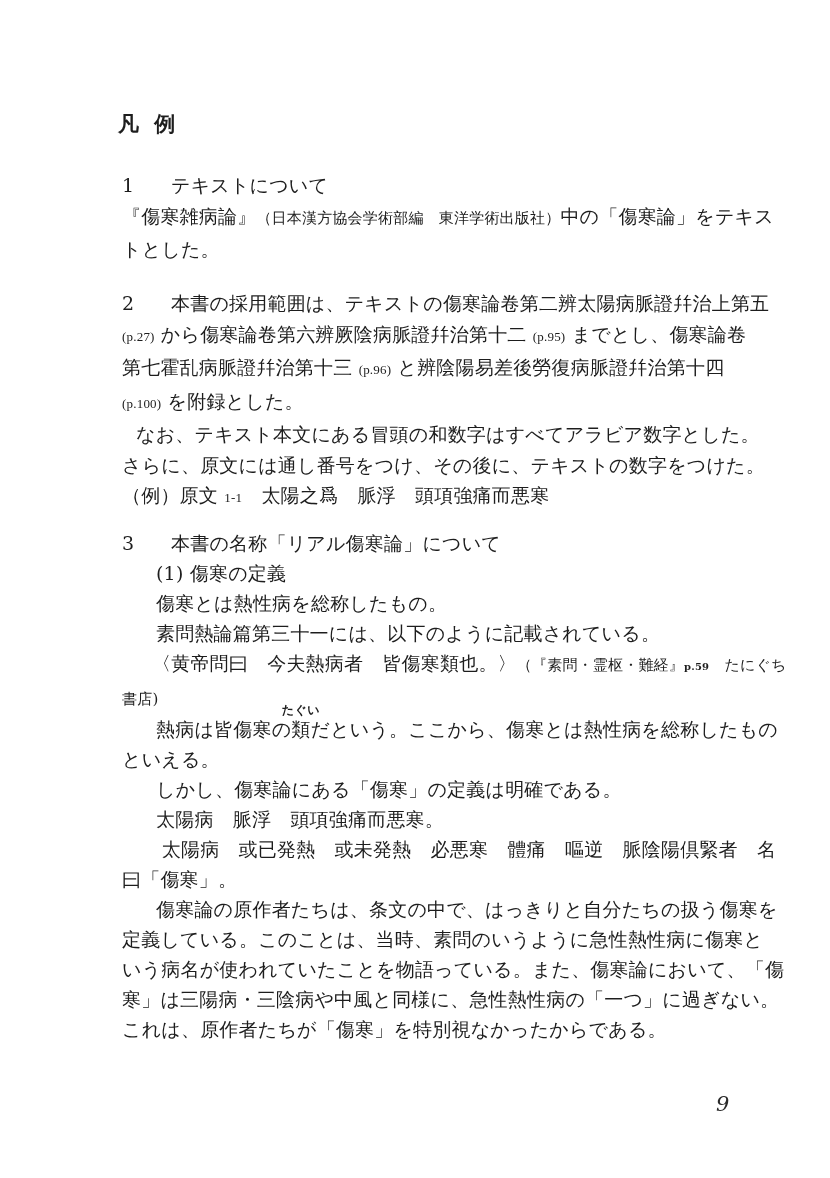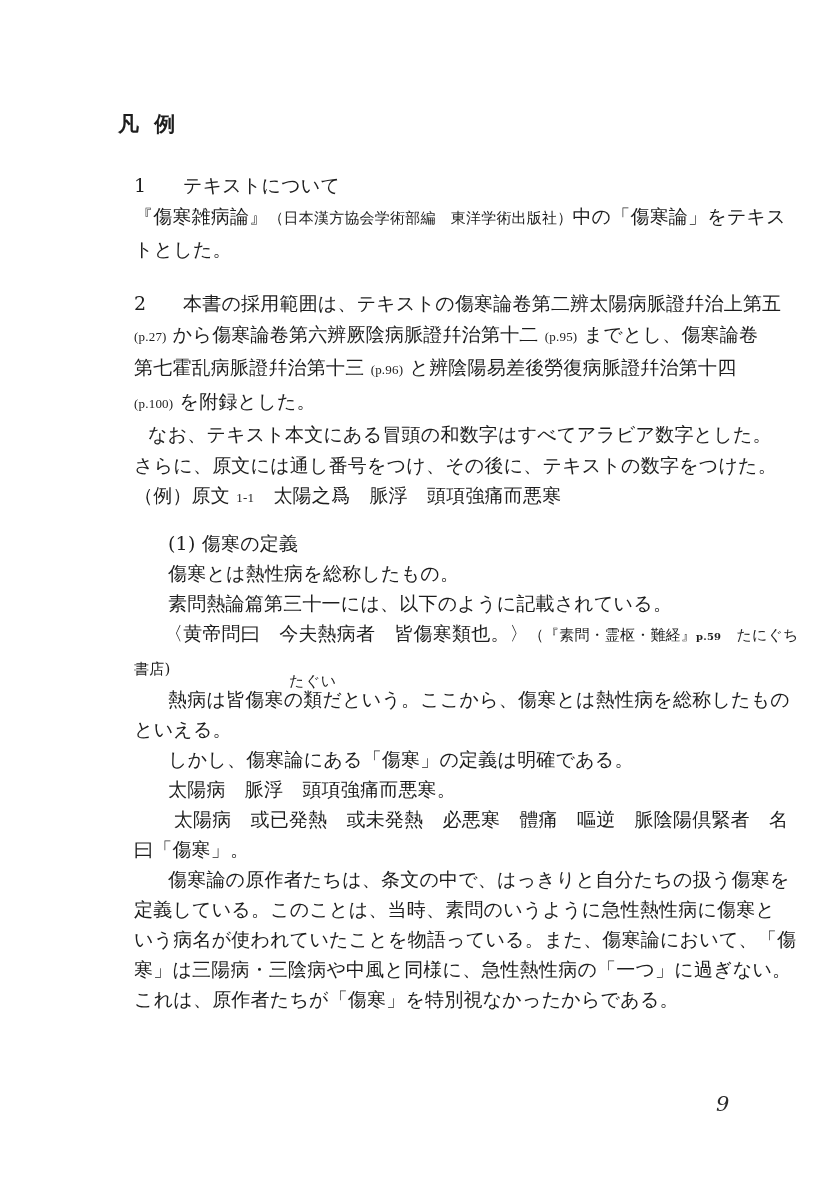--- a/index.html
+++ b/index.html
@@ -23,21 +23,21 @@
     top: 110px;
     font-size: 21px;
     line-height: 28px;
     font-weight: 600;
     letter-spacing: 1px;
     word-spacing: 6px;
     white-space: pre;
   }
   .blk {
     position: absolute;
-    left: 134px;
+    left: 122px;
     width: 660px;
     font-size: 19px;
   }
   .blk-s1 { top: 170px; line-height: 31px; }
   .blk-s2 { top: 288px; line-height: 30.5px; }
   .blk-s3 { top: 528px; line-height: 30px; }
   .line {
     white-space: pre;
     letter-spacing: 0.2px;
   }
@@ -57,25 +57,26 @@
   }
   .rb-wrap {
     position: relative;
     display: inline-block;
   }
   .rb-rt {
     position: absolute;
     top: -10px;
     left: 50%;
     transform: translateX(-50%);
-    font-size: 15px;
+    font-size: 12px;
     letter-spacing: 0.5px;
     line-height: 1;
     white-space: nowrap;
     color: #1d1d1d;
+    font-weight: bold;
   }
   .pagenum {
     position: absolute;
     left: 716px;
     top: 1092px;
     font-size: 21px;
     font-style: italic;
     font-family: "DejaVu Serif", "Liberation Serif", serif;
     color: #2a2a2a;
   }
@@ -96,20 +97,21 @@
       <div class="line"><span class="num">2</span><span>本書の採用範囲は、テキストの傷寒論卷第二辨太陽病脈證幷治上第五</span></div>
       <div class="line"><span class="latin">(p.27)</span><span> から傷寒論卷第六辨厥陰病脈證幷治第十二 </span><span class="latin">(p.95)</span><span> までとし、傷寒論卷</span></div>
       <div class="line"><span>第七霍乱病脈證幷治第十三 </span><span class="latin">(p.96)</span><span> と辨陰陽易差後勞復病脈證幷治第十四</span></div>
       <div class="line"><span class="latin">(p.100)</span><span> を附録とした。</span></div>
       <div class="line" style="padding-left: 14px;"><span>なお、テキスト本文にある冒頭の和数字はすべてアラビア数字とした。</span></div>
       <div class="line"><span>さらに、原文には通し番号をつけ、その後に、テキストの数字をつけた。</span></div>
       <div class="line"><span>（例）原文 </span><span class="latin">1-1</span><span>　太陽之爲　脈浮　頭項強痛而悪寒</span></div>
     </div>
 
   <div class="blk blk-s3">
+      <div class="line"><span class="num">3</span><span>本書の名称「リアル傷寒論」について</span></div>
       <div class="line" style="padding-left: 34px;"><span>(1) 傷寒の定義</span></div>
       <div class="line" style="padding-left: 34px;"><span>傷寒とは熱性病を総称したもの。</span></div>
       <div class="line" style="padding-left: 34px;"><span>素問熱論篇第三十一には、以下のように記載されている。</span></div>
       <div class="line" style="padding-left: 30px;"><span>〈黄帝問曰　今夫熱病者　皆傷寒類也。〉</span><span class="small">（『素問・霊枢・難経』</span><span class="small-latin">p.59</span><span class="small">　たにぐち</span></div>
       <div class="line"><span class="small">書店)</span></div>
       <div class="line" style="padding-left: 34px;"><span>熱病は皆傷寒の</span><span class="rb-wrap"><span>類</span><span class="rb-rt">たぐい</span></span><span>だという。ここから、傷寒とは熱性病を総称したもの</span></div>
       <div class="line"><span>といえる。</span></div>
       <div class="line" style="padding-left: 34px;"><span>しかし、傷寒論にある「傷寒」の定義は明確である。</span></div>
       <div class="line" style="padding-left: 34px;"><span>太陽病　脈浮　頭項強痛而悪寒。</span></div>
       <div class="line" style="padding-left: 34px; text-align: center;"><span>太陽病　或已発熱　或未発熱　必悪寒　體痛　嘔逆　脈陰陽倶緊者　名</span></div>

